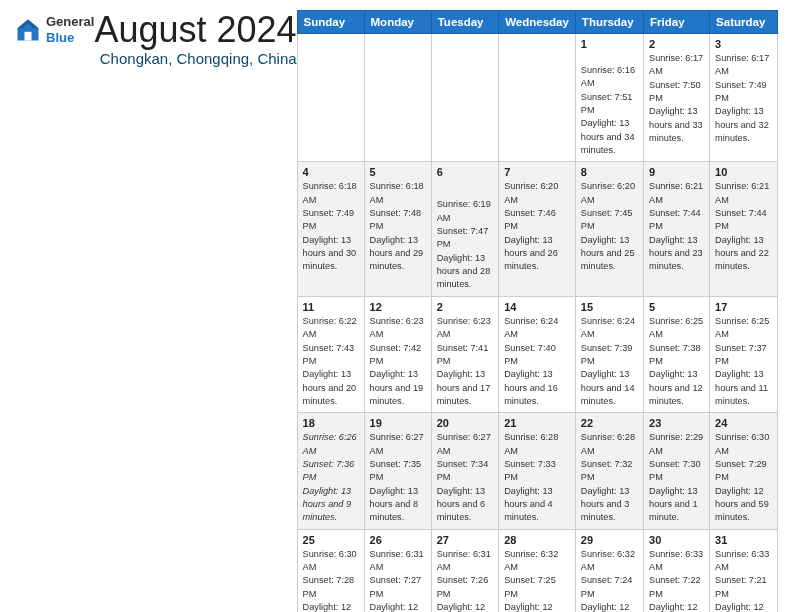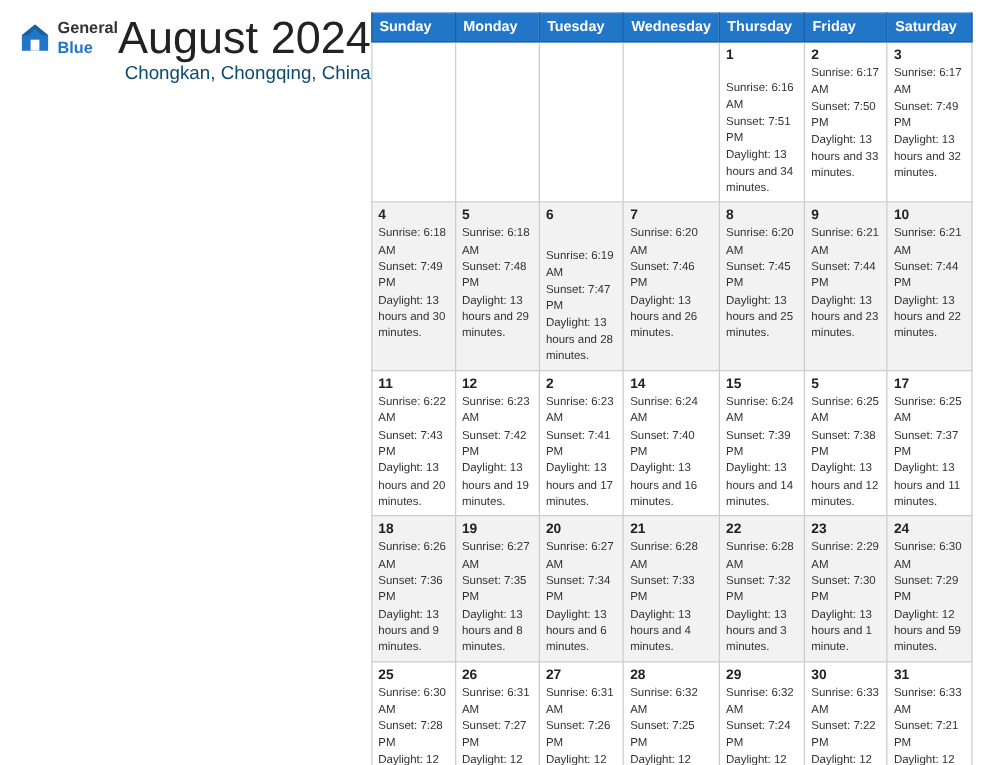--- a/index.html
+++ b/index.html
@@ -242,21 +242,21 @@
           <td>
             <span class="day-number">17</span>
             <div class="day-info" style="white-space: pre-line;">Sunrise: 6:25 AM
 Sunset: 7:37 PM
 Daylight: 13 hours and 11 minutes.</div>
           </td>
         </tr>
         <tr>
           <td>
             <span class="day-number">18</span>
-            <div class="day-info" style="white-space: pre-line;">Sunrise: 6:26 AM
+            <div class="day-info" style="white-space: pre-line; font-style: italic;">Sunrise: 6:26 AM
 Sunset: 7:36 PM
 Daylight: 13 hours and 9 minutes.</div>
           </td>
           <td>
             <span class="day-number">19</span>
             <div class="day-info" style="white-space: pre-line;">Sunrise: 6:27 AM
 Sunset: 7:35 PM
 Daylight: 13 hours and 8 minutes.</div>
           </td>
           <td>

